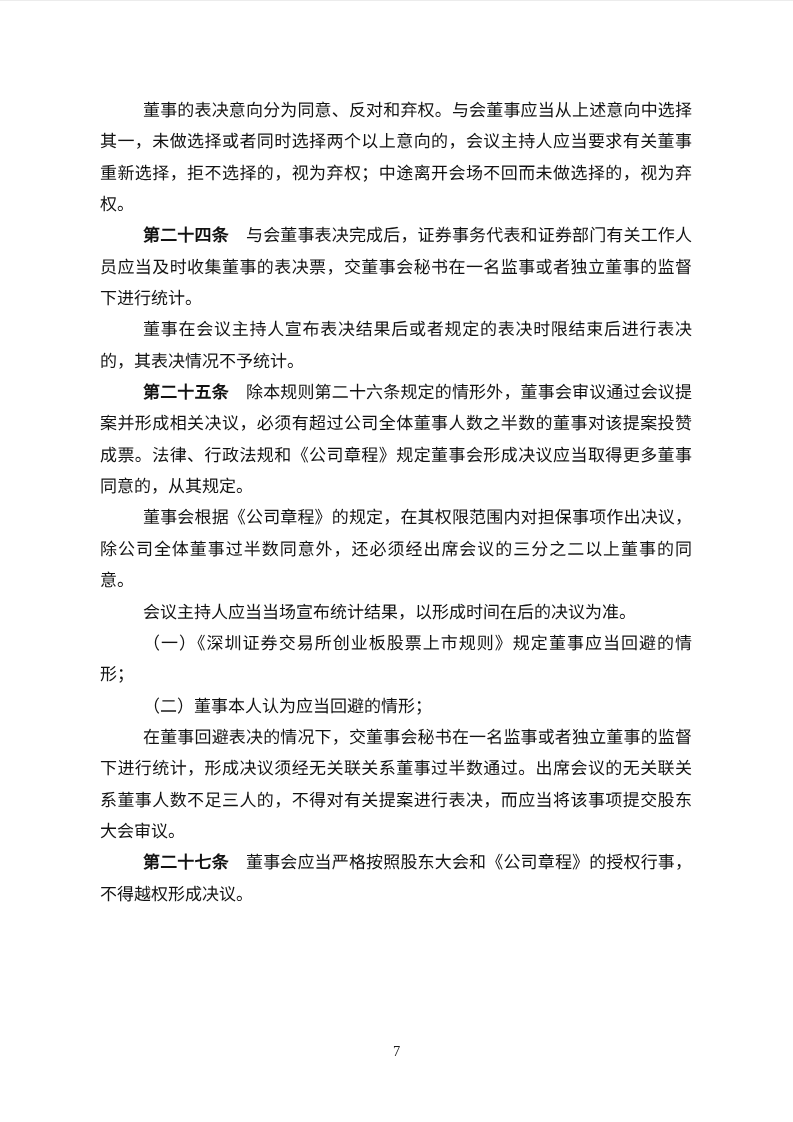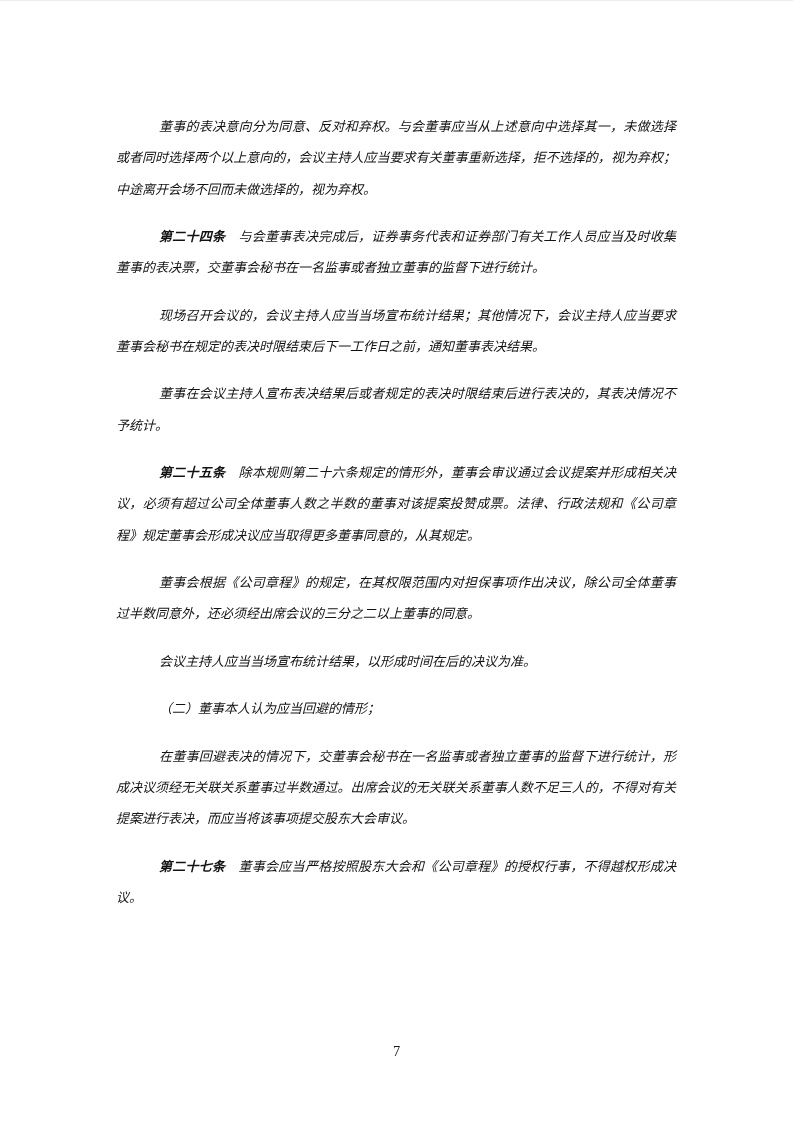--- a/index.html
+++ b/index.html
@@ -21,28 +21,27 @@
     background: #ffffff;
     border-top: 1px solid #ececec;
   }
   .content {
     position: absolute;
     left: 100px;
     top: 94px;
     width: 592px;
   }
   p.para {
-    margin: 16px;
+    margin: 0;
     padding: 0;
-    font-size: 13px;
+    font-size: 17px;
     line-height: 31.35px;
     text-align: justify;
     text-indent: 43px;
     word-break: break-all;
-    font-style: italic;
   }
   p.para .lead {
     font-weight: 700;
   }
   .footer {
     position: absolute;
     left: 0;
     width: 100%;
     top: 1042px;
     text-align: center;
@@ -53,31 +52,31 @@
 </head>
 <body>
 
 <div class="page">
   <div class="content">
 
     <p class="para"><strong class="lead"></strong><span>董事的表决意向分为同意、反对和弃权。与会董事应当从上述意向中选择其一，未做选择或者同时选择两个以上意向的，会议主持人应当要求有关董事重新选择，拒不选择的，视为弃权；中途离开会场不回而未做选择的，视为弃权。</span></p>
 
     <p class="para"><strong class="lead">第二十四条</strong><span>　与会董事表决完成后，证券事务代表和证券部门有关工作人员应当及时收集董事的表决票，交董事会秘书在一名监事或者独立董事的监督下进行统计。</span></p>
 
-    <p class="para"><strong class="lead"></strong><span>现场召开会议的，会议主持人应当当场宣布统计结果；其他情况下，会议主持人应当要求董事会秘书在规定的表决时限结束后下一工作日之前，通知董事表决结果。</span></p>
 
     <p class="para"><strong class="lead"></strong><span>董事在会议主持人宣布表决结果后或者规定的表决时限结束后进行表决的，其表决情况不予统计。</span></p>
 
     <p class="para"><strong class="lead">第二十五条</strong><span>　除本规则第二十六条规定的情形外，董事会审议通过会议提案并形成相关决议，必须有超过公司全体董事人数之半数的董事对该提案投赞成票。法律、行政法规和《公司章程》规定董事会形成决议应当取得更多董事同意的，从其规定。</span></p>
 
     <p class="para"><strong class="lead"></strong><span>董事会根据《公司章程》的规定，在其权限范围内对担保事项作出决议，除公司全体董事过半数同意外，还必须经出席会议的三分之二以上董事的同意。</span></p>
 
     <p class="para"><strong class="lead"></strong><span>会议主持人应当当场宣布统计结果，以形成时间在后的决议为准。</span></p>
 
 
+    <p class="para"><strong class="lead"></strong><span>（一）《深圳证券交易所创业板股票上市规则》规定董事应当回避的情形；</span></p>
 
     <p class="para"><strong class="lead"></strong><span>（二）董事本人认为应当回避的情形；</span></p>
 
 
     <p class="para"><strong class="lead"></strong><span>在董事回避表决的情况下，交董事会秘书在一名监事或者独立董事的监督下进行统计，形成决议须经无关联关系董事过半数通过。出席会议的无关联关系董事人数不足三人的，不得对有关提案进行表决，而应当将该事项提交股东大会审议。</span></p>
 
     <p class="para"><strong class="lead">第二十七条</strong><span>　董事会应当严格按照股东大会和《公司章程》的授权行事，不得越权形成决议。</span></p>
 
   </div>
 

